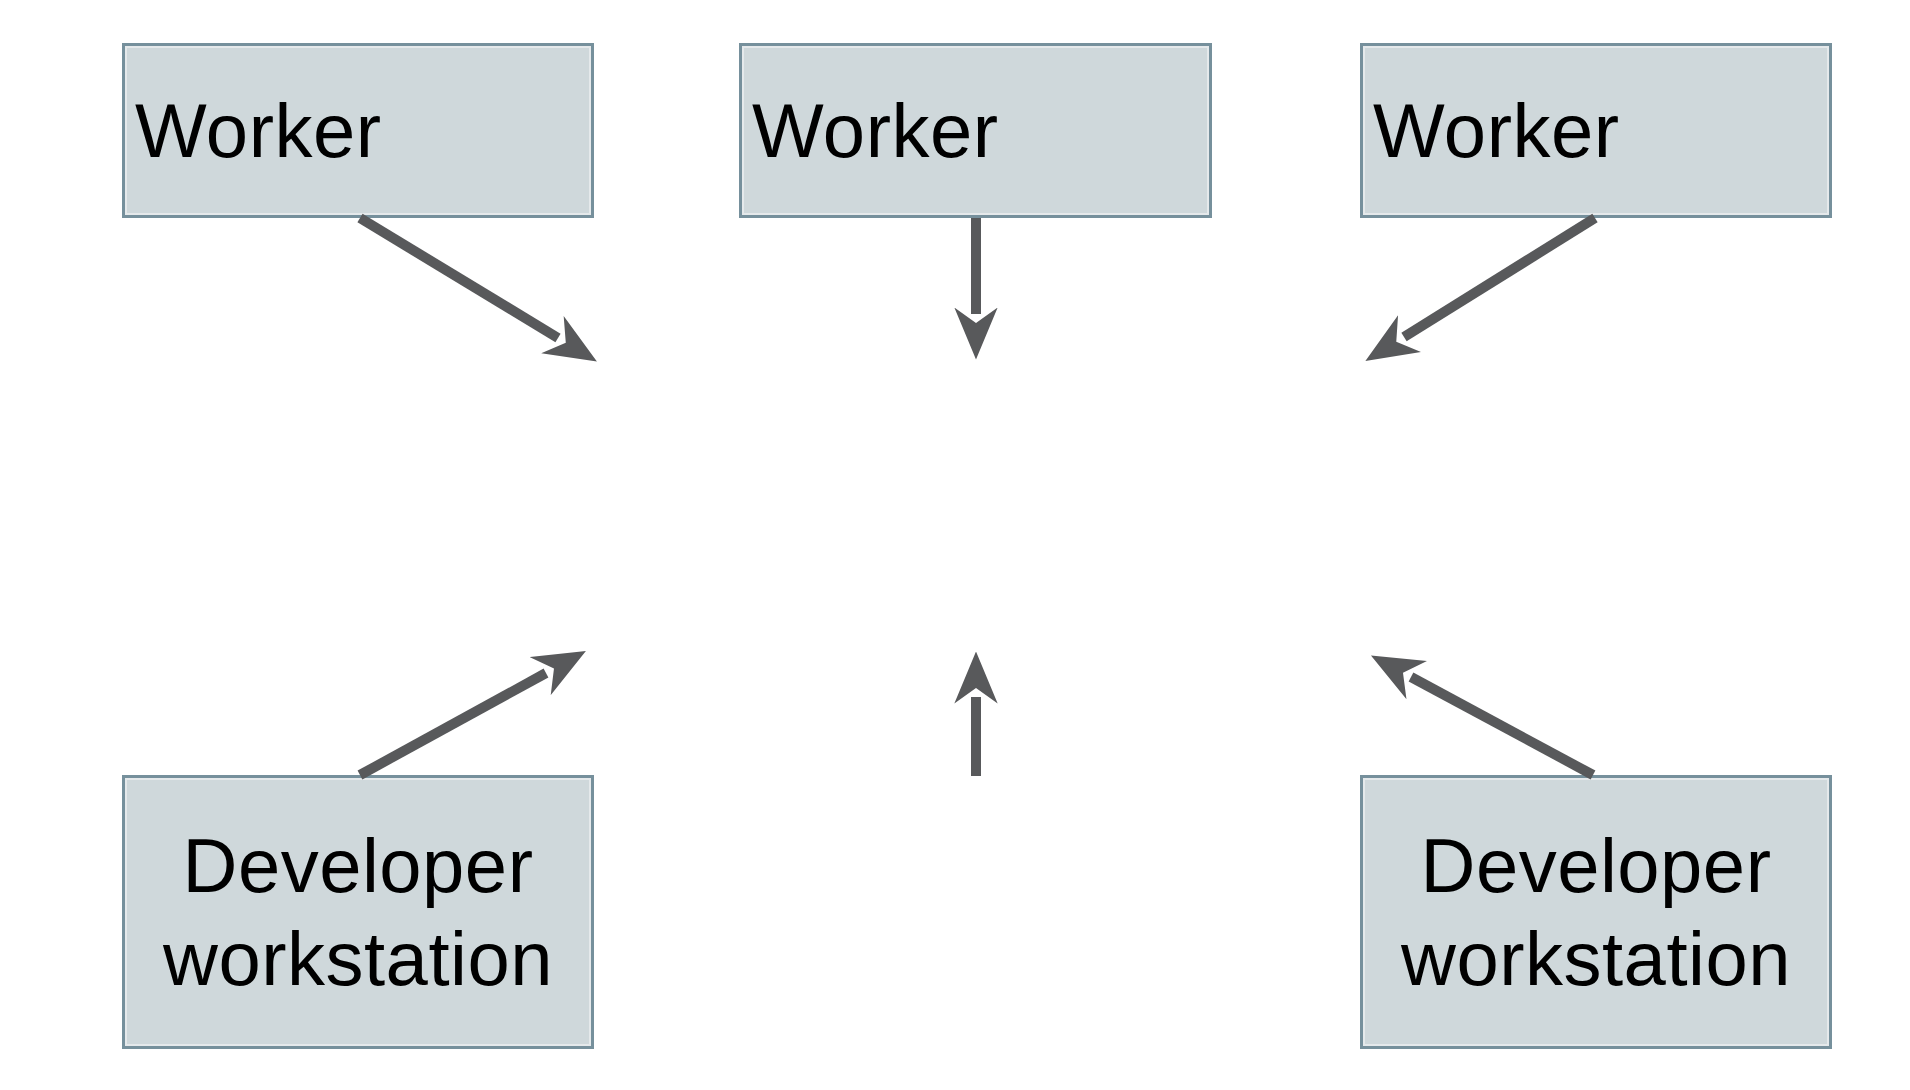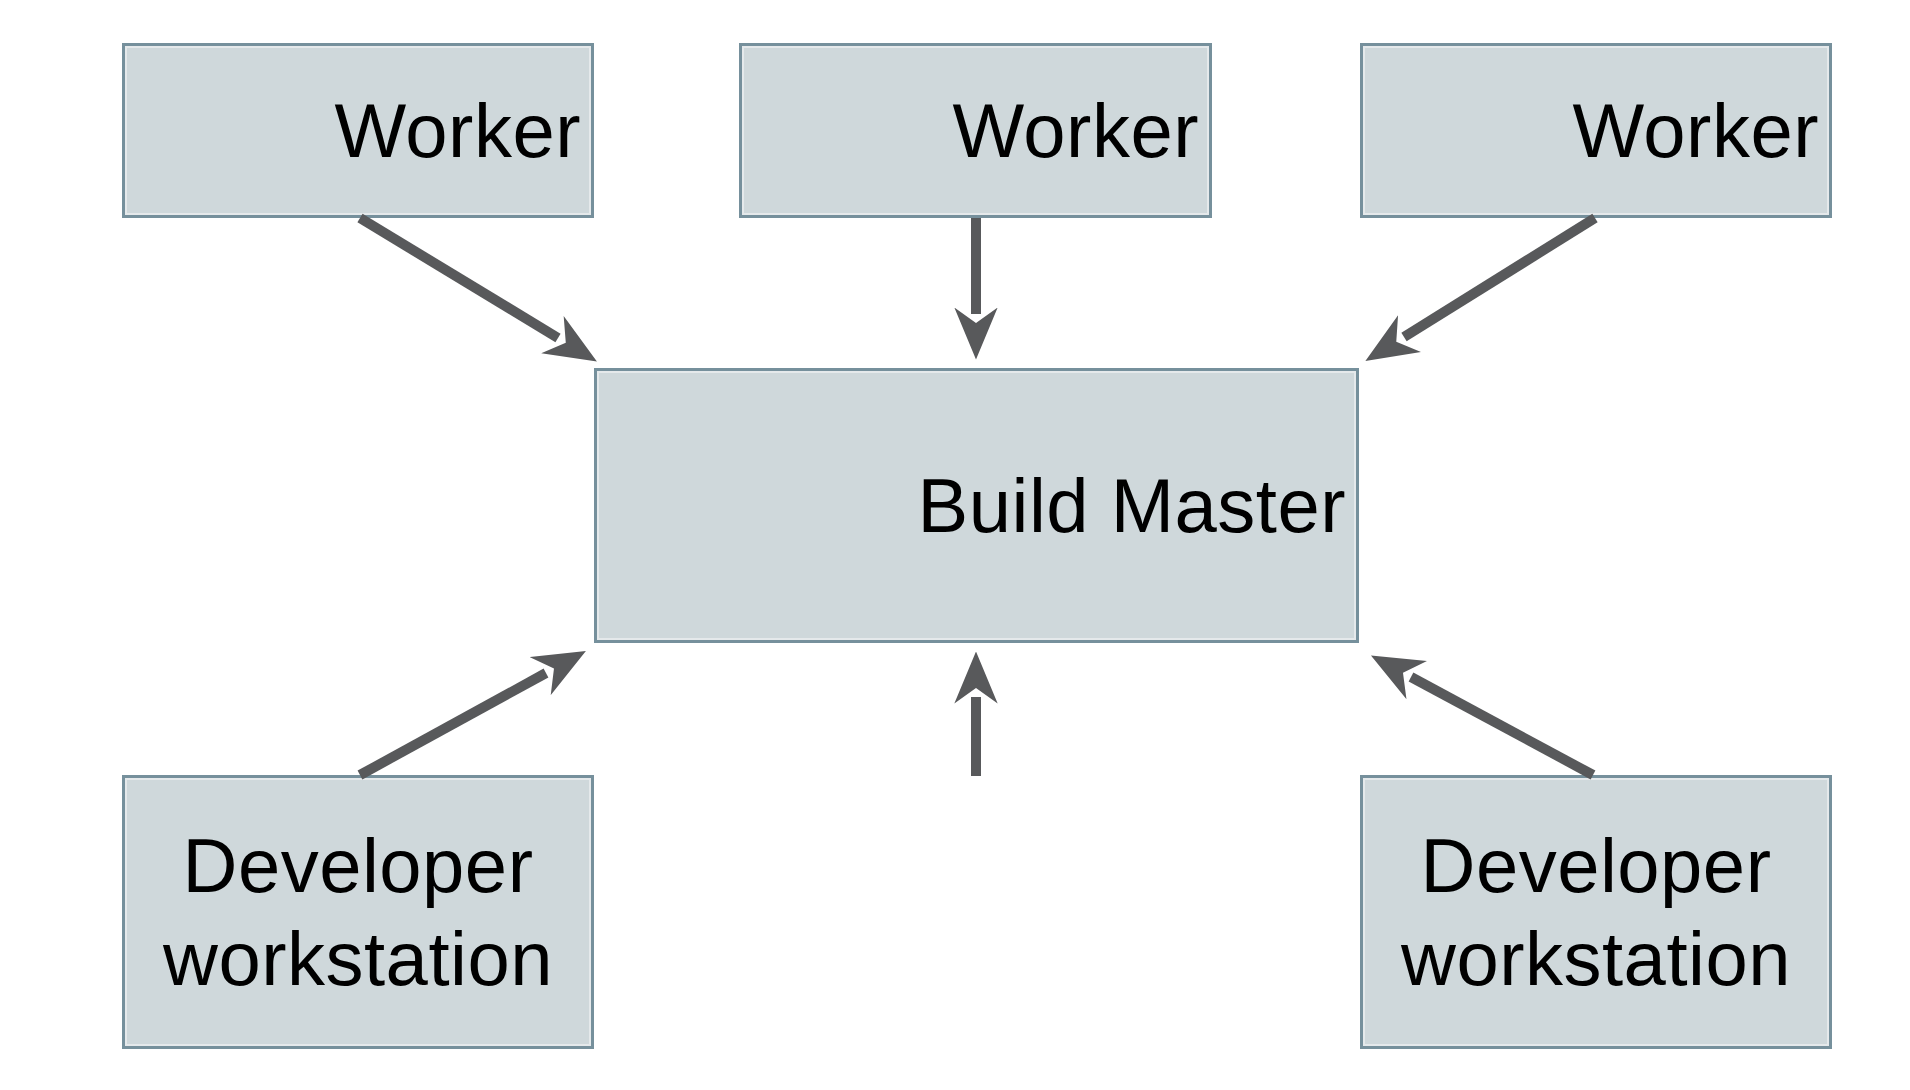--- a/index.html
+++ b/index.html
@@ -26,21 +26,21 @@
     width: 1910px;
     height: 1090px;
   }
   .node {
     position: absolute;
     background: var(--node-fill);
     border: 3px solid var(--node-border);
     box-shadow: inset 0 0 0 2px rgba(255,255,255,0.45);
     display: flex;
     align-items: center;
-    justify-content: flex-end;
+    justify-content: flex-start;
     text-align: center;
     color: var(--text);
     font-size: 76px;
     line-height: 1.23;
     letter-spacing: 0.5px;
     padding: 5px 10px;
   }
   
   .node.worker-left   { left: 122px;  top: 43px;  width: 472px; height: 175px; }
   .node.worker-center { left: 739px;  top: 43px;  width: 473px; height: 175px; }
@@ -77,23 +77,20 @@
   </div>
 
   <div class="node worker-center">
     <span>Worker</span>
   </div>
 
   <div class="node worker-right">
     <span>Worker</span>
   </div>
 
-  <div class="node build-master">
-    <span>Build Master</span>
-  </div>
 
   <div class="node devws-left">
     <span>Developer workstation</span>
   </div>
 
 
   <div class="node devws-right">
     <span>Developer workstation</span>
   </div>
 

